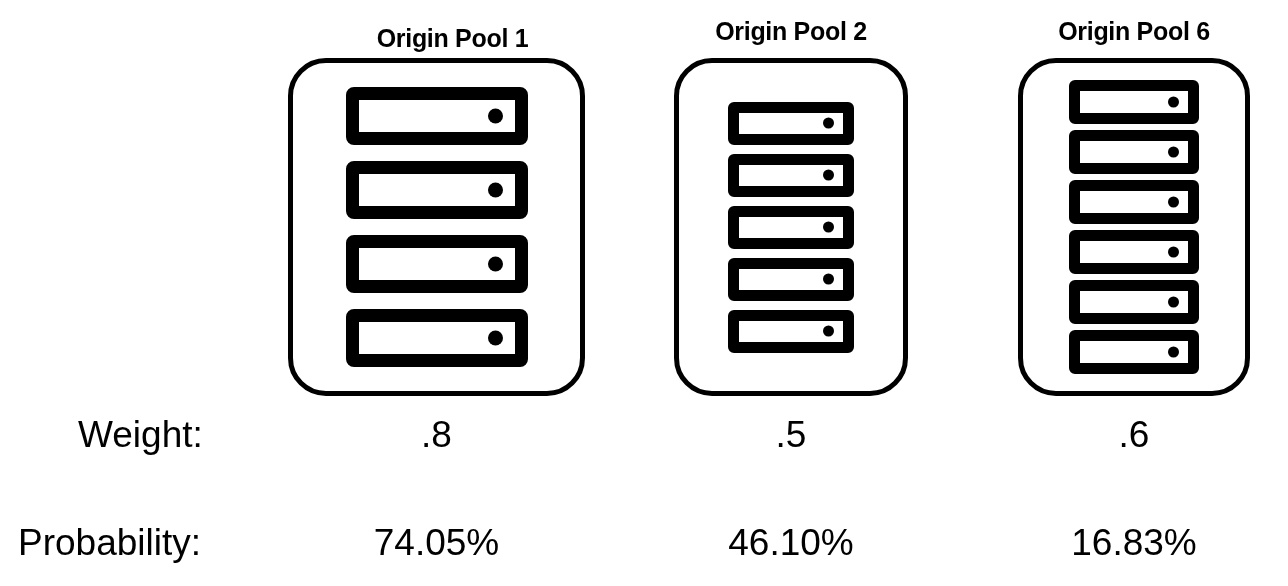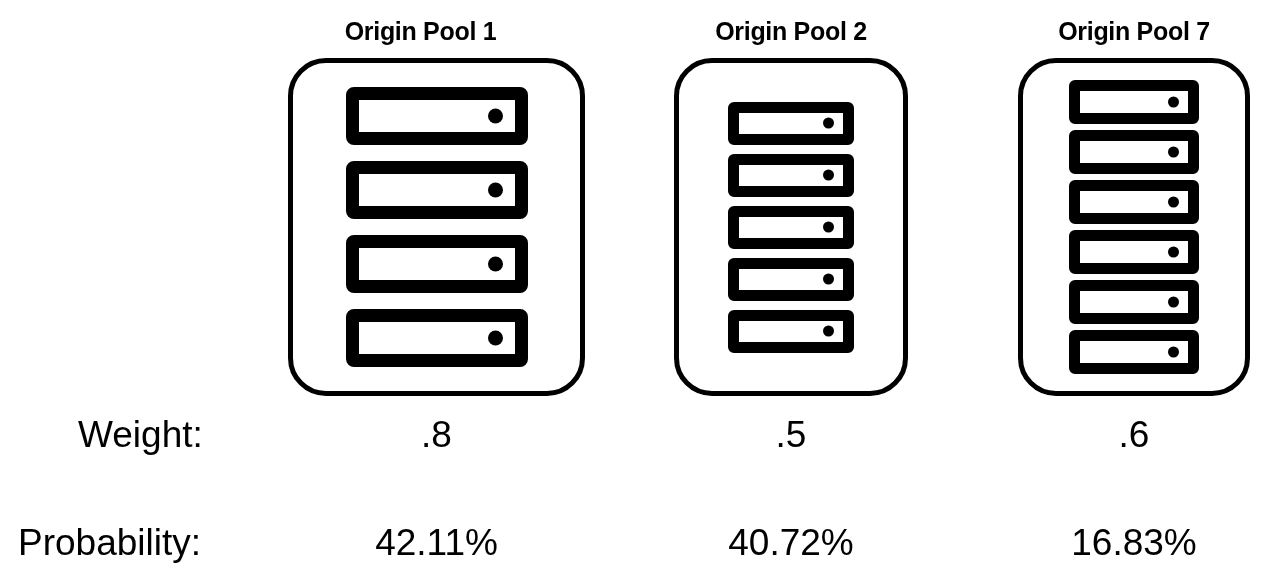--- a/index.html
+++ b/index.html
@@ -119,23 +119,23 @@
     white-space: nowrap;
     line-height: 44px;
   }
 
   #weight-label    { left: 78px;  top: 413px; }
   #probability-label { left: 18px; top: 521px; text-align: right; }
 </style>
 </head>
 <body>
 
-<div class="pool-title" style="left:272px; width:297px;">Origin Pool 1</div>
+<div class="pool-title" style="left:304px; width:297px;margin-top:7px;">Origin Pool 1</div>
 <div class="pool-title" style="left:674px; width:234px;">Origin Pool 2</div>
-<div class="pool-title" style="left:1018px; width:232px;">Origin Pool 7</div>
+<div class="pool-title" style="left:1018px; width:232px;">Origin Pool 6</div>
 
 <div class="pool-box pool-1" style="left:288px; width:297px;">
   <div class="server-unit">
     <span class="led"></span>
   </div>
   <div class="server-unit">
     <span class="led"></span>
   </div>
   <div class="server-unit">
     <span class="led"></span>
@@ -183,15 +183,15 @@
     <span class="led"></span>
   </div>
 </div>
 
 <div class="row-label" id="weight-label">Weight:</div>
 <div class="row-value" style="left:288px; width:297px; top:413px;">.8</div>
 <div class="row-value" style="left:674px; width:234px; top:413px;">.5</div>
 <div class="row-value" style="left:1018px; width:232px; top:413px;">.6</div>
 
 <div class="row-label" id="probability-label">Probability:</div>
-<div class="row-value" style="left:288px; width:297px; top:521px;">42.11%</div>
-<div class="row-value" style="left:674px; width:234px; top:521px;">40.72%</div>
+<div class="row-value" style="left:288px; width:297px; top:521px;">74.05%</div>
+<div class="row-value" style="left:674px; width:234px; top:521px;">46.10%</div>
 <div class="row-value" style="left:1018px; width:232px; top:521px;">16.83%</div>
 
 </body></html>

